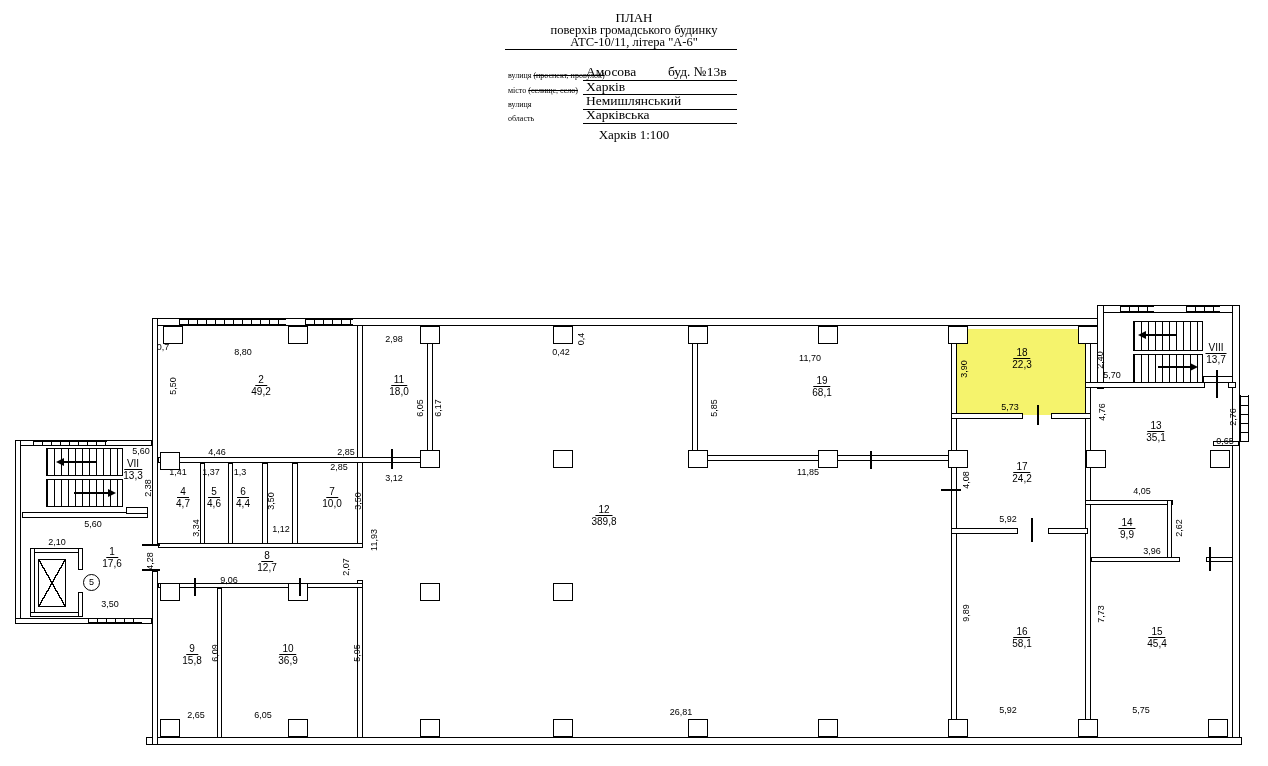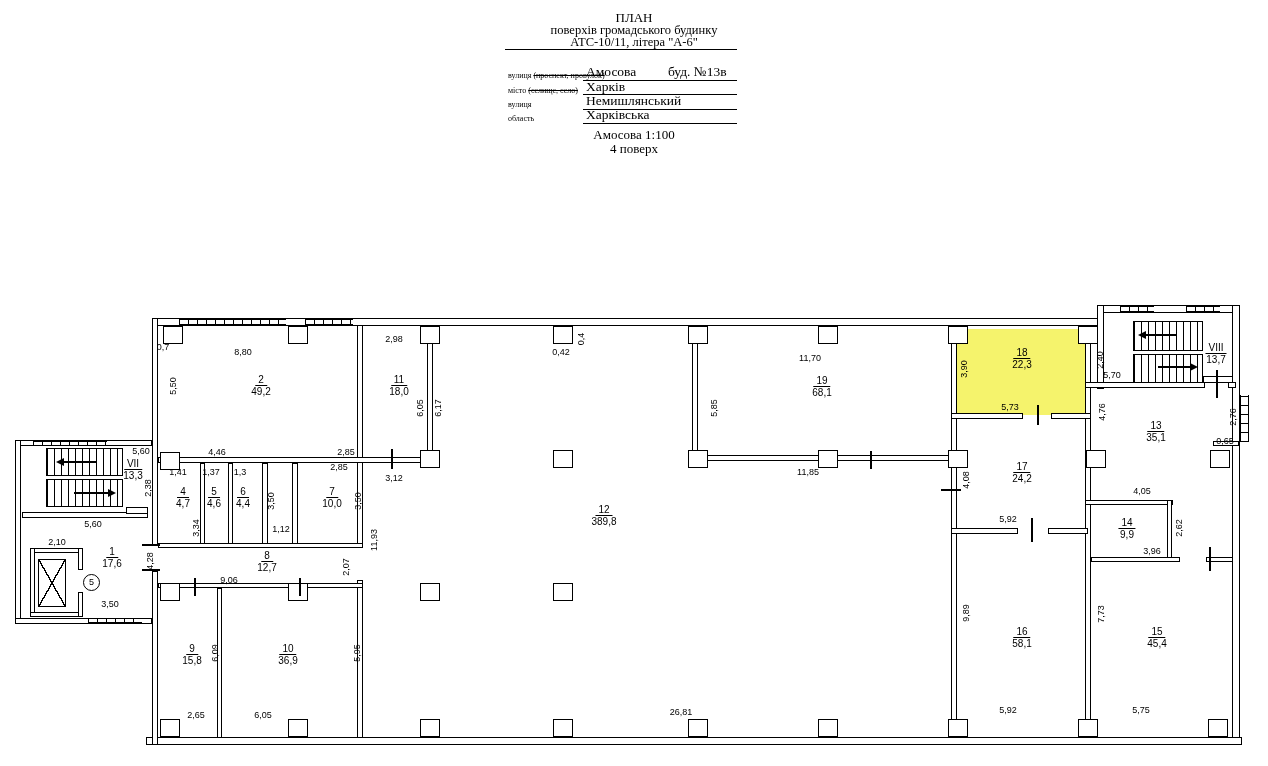--- a/index.html
+++ b/index.html
@@ -63,22 +63,21 @@
   <div class="hline" style="left:583px;top:94px;width:154px"></div>
 
   <div class="flabel" style="left:508px;top:100px"><span>вулиця</span></div>
   <div class="fvalue" style="left:586px;top:93px">Немишлянський</div>
   <div class="hline" style="left:583px;top:109px;width:154px"></div>
 
   <div class="flabel" style="left:508px;top:114px"><span>область</span></div>
   <div class="fvalue" style="left:586px;top:107px">Харківська</div>
   <div class="hline" style="left:583px;top:123px;width:154px"></div>
 
-  <div class="hc t1" style="top:127px">Амосова 1:100</div>
-  <div class="hc t1" style="top:141px">4  поверх</div>
+  <div class="hc t1" style="top:127px">Харків 1:100</div>
 
   <div id="plan">
       <div class="hl" style="left: 955px; top: 329px; width: 132px; height: 86px; background: rgb(245, 243, 108);"></div>
       <div class="wall" style="left: 152px; top: 318px; width: 952px; height: 8px;"></div>
       <div class="wall" style="left: 1097px; top: 305px; width: 143px; height: 8px;"></div>
       <div class="wall" style="left: 1232px; top: 305px; width: 8px; height: 440px;"></div>
       <div class="wall" style="left: 146px; top: 737px; width: 1096px; height: 8px;"></div>
       <div class="wall" style="left: 152px; top: 318px; width: 6px; height: 228px;"></div>
       <div class="wall" style="left: 152px; top: 571px; width: 6px; height: 174px;"></div>
       <div class="wall" style="left: 1097px; top: 305px; width: 7px; height: 84px;"></div>

